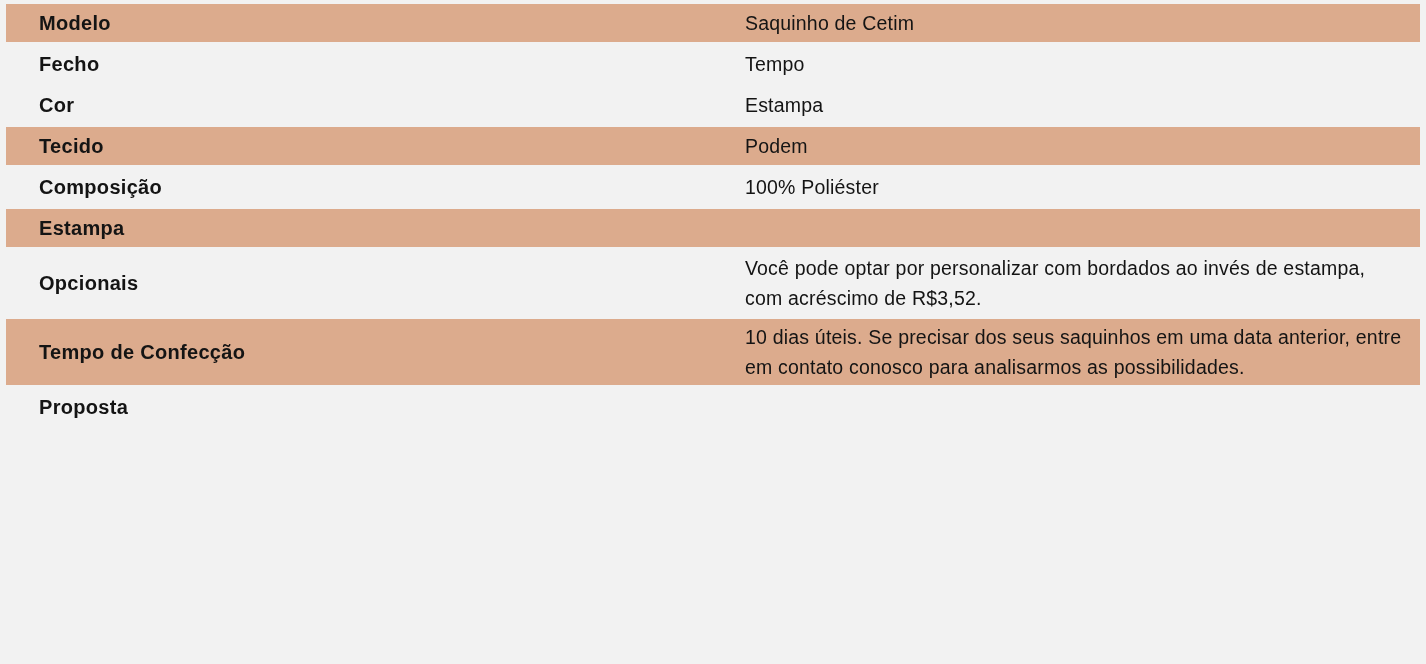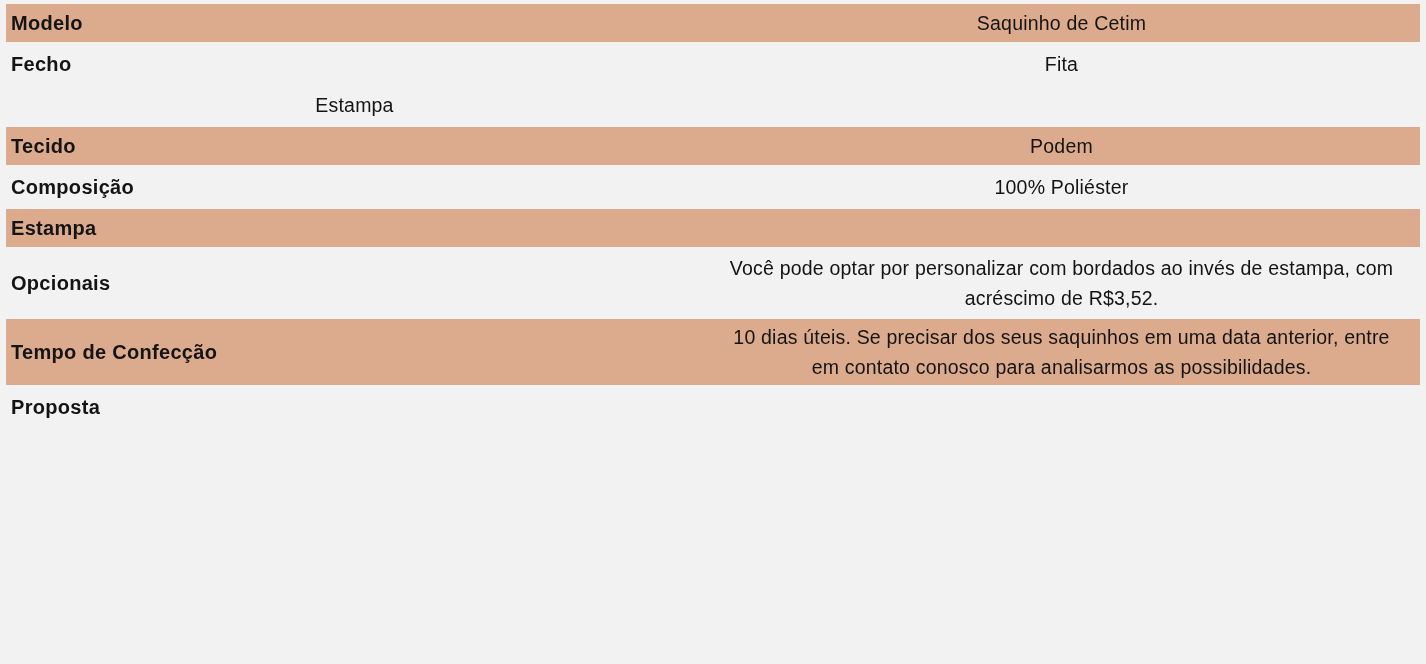--- a/index.html
+++ b/index.html
@@ -29,54 +29,55 @@
     align-items: center;
     min-height: 38px;
     margin-bottom: 3px;
     background: transparent;
   }
   .row.shaded {
     background: var(--shaded);
   }
   .cell {
     padding: 3px 10px 3px 5px;
+    margin-left: 28px;
   }
   .cell.label {
     width: 50%;
     font-weight: 700;
     font-size: 20px;
     letter-spacing: 0.3px;
     line-height: 26px;
   }
   .cell.value {
     width: 50%;
     font-weight: 400;
     font-size: 19.5px;
     line-height: 30px;
     padding: 3px 14px 3px 4px;
     letter-spacing: 0.2px;
-    text-align: center;
   }
 </style>
 </head>
 <body>
 
 <div class="spec-table">
   <div class="row shaded">
     <div class="cell label">Modelo</div>
     <div class="cell value">Saquinho de Cetim</div>
   </div>
 
   <div class="row">
     <div class="cell label">Fecho</div>
-    <div class="cell value">Fita</div>
+    <div class="cell value">Tempo</div>
   </div>
 
 
   <div class="row">
+    <div class="cell label">Cor</div>
     <div class="cell value">Estampa</div>
   </div>
 
   <div class="row shaded">
     <div class="cell label">Tecido</div>
     <div class="cell value">Podem</div>
   </div>
 
   <div class="row">
     <div class="cell label">Composição</div>

